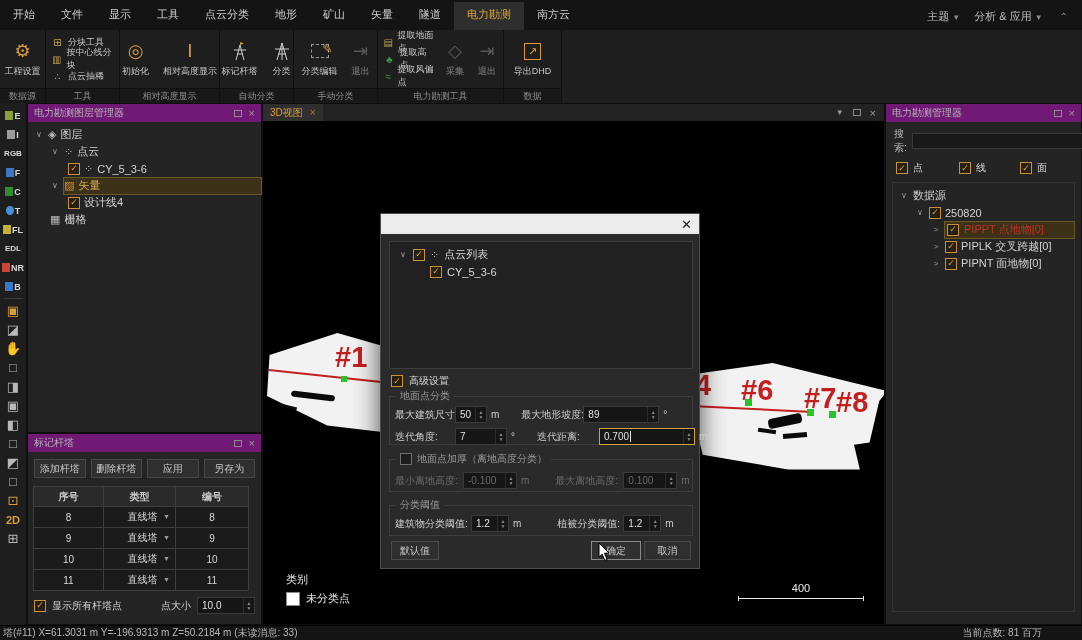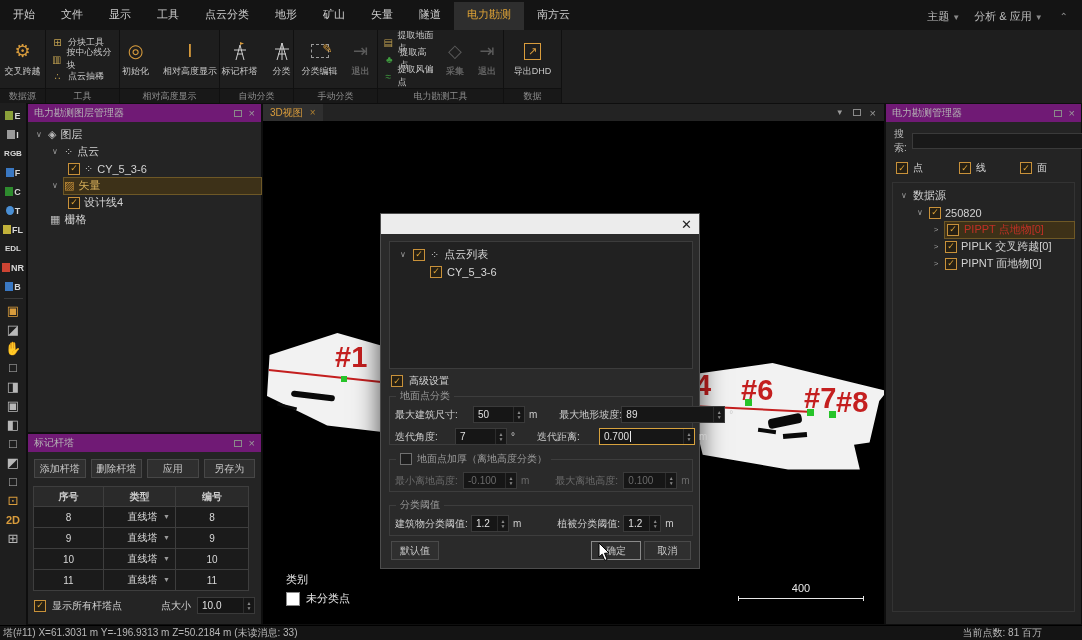--- a/index.html
+++ b/index.html
@@ -179,21 +179,21 @@
       <span><span>分析 &amp; 应用</span><span class="mcaret">▼</span></span>
       <span class="mcaret" style="font-size:10px;">⌃</span>
     </div>
   </div>
 
   <div id="ribbon">
     <div class="rgroup" style="width:46px;">
       <div class="rbody">
         <div class="rbig">
           <span class="bicon accent">⚙</span>
-          <span class="blabel">交叉跨越</span>
+          <span class="blabel">工程设置</span>
         </div>
       </div>
       <div class="rlabel">数据源</div>
     </div>
 
     <div class="rgroup" style="width:74px;">
       <div class="rbody">
         <div class="rstack">
           <div class="rsmall">
               <span class="sicon">⊞</span>
@@ -530,27 +530,27 @@
     <div id="advrow">
       <span class="cb"></span>
       <span>高级设置</span>
     </div>
 
     <fieldset style="left:8px; top:175px; width:304px; height:56px;">
       <legend>地面点分类</legend>
     </fieldset>
     <div class="frow" style="left:14px; top:192px;">
       <span class="flabel" style="width:60px;">最大建筑尺寸:</span>
-      <div class="fld" style="width:52px; margin-left:18px;">
+      <div class="fld" style="width:32px; margin-left:0;">
           <span class="fval">50</span>
           <span class="spin"></span>
         </div>
       <span class="funit">m</span>
       <span class="flabel" style="width:62px; margin-left:22px;">最大地形坡度:</span>
-      <div class="fld" style="width:104px;">
+      <div class="fld" style="width:76px;">
           <span class="fval">89</span>
           <span class="spin"></span>
         </div>
       <span class="funit">°</span>
     </div>
     <div class="frow" style="left:14px; top:214px;">
       <span class="flabel" style="width:60px;">迭代角度:</span>
       <div class="fld" style="width:52px;">
           <span class="fval">7</span>
           <span class="spin"></span>

